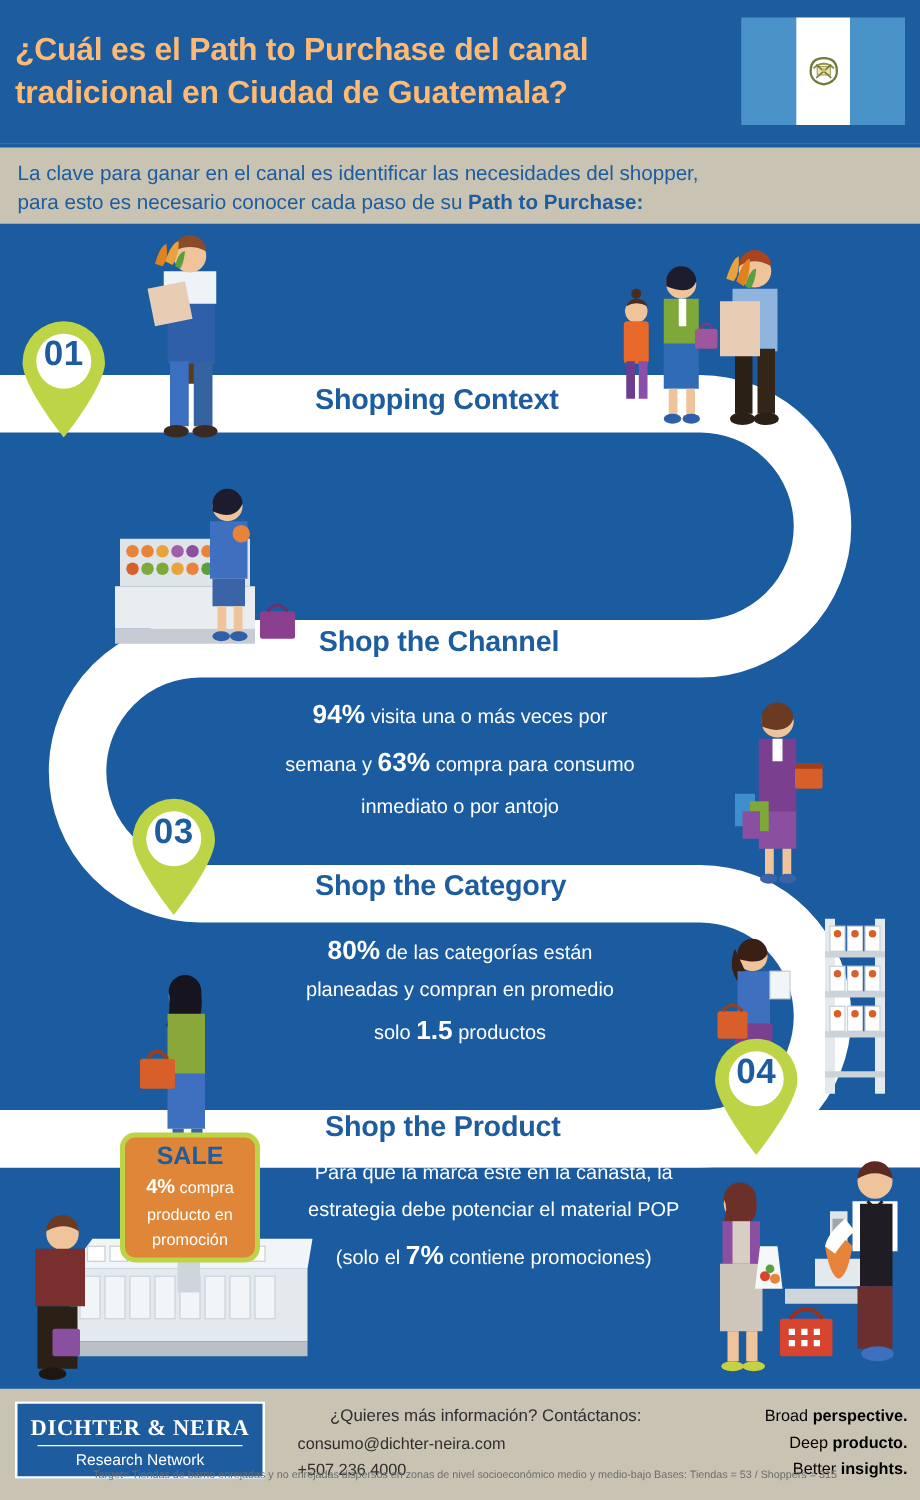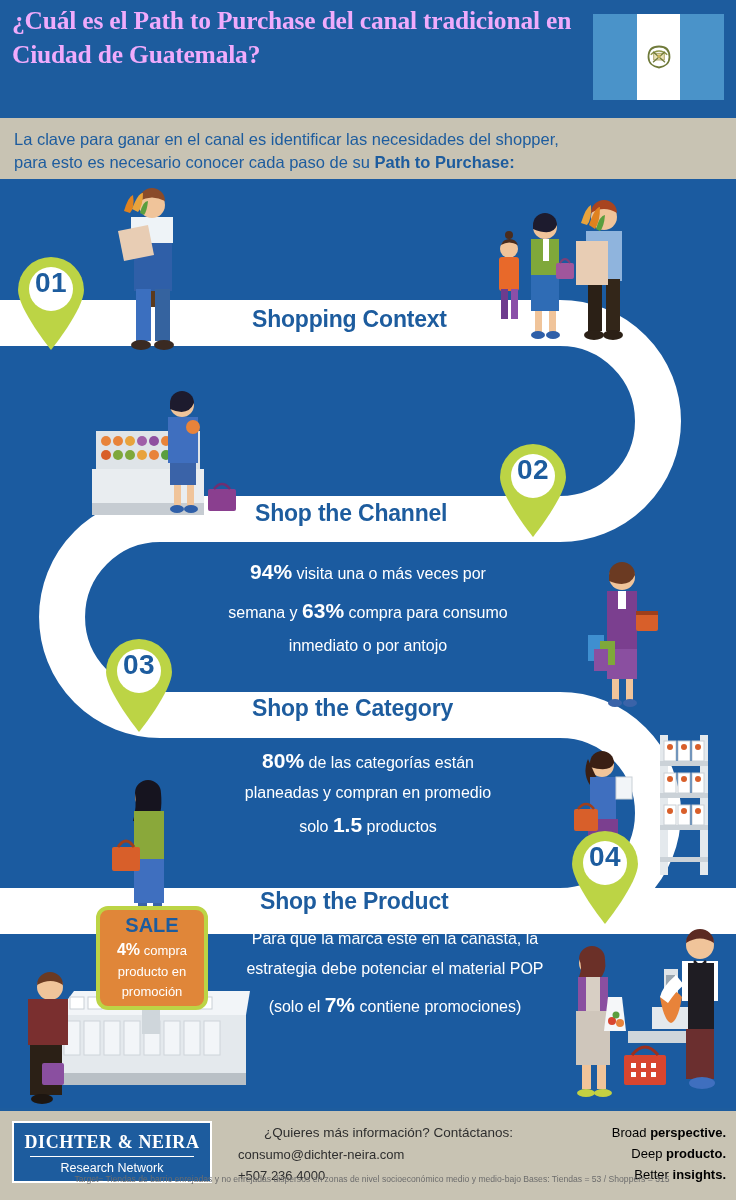--- a/index.html
+++ b/index.html
@@ -2,22 +2,22 @@
 <html><head>
 <meta charset="utf-8">
 <style>
   html,body{margin:0;padding:0;background:#ffffff;}
   body{font-family:"Liberation Sans","DejaVu Sans",sans-serif;}
 
   #page{position:relative;width:736px;height:1200px;overflow:hidden;background:#1b5ba0;}
 
   
   #header{position:absolute;left:0;top:0;width:736px;height:115px;background:#1d5c9e;}
-  #title{position:absolute;left:12px;top:4px;width:560px;color:#f0abfc;font-size:25.5px;
-         font-weight:bold;line-height:1.33;letter-spacing:-.2px;font-family:Liberation Serif, serif;}
+  #title{position:absolute;left:12px;top:24px;width:560px;color:#fdba74;font-size:25.5px;
+         font-weight:bold;line-height:1.33;letter-spacing:-.2px;}
   #flag{position:absolute;left:593px;top:14px;width:131px;height:86px;display:flex;}
   .flag-band{flex:1 1 0;height:100%;}
   .flag-blue{background:#4a93c9;}
   .flag-white{background:#ffffff;position:relative;}
   #crest{position:absolute;left:50%;top:50%;transform:translate(-50%,-50%);width:30px;height:30px;}
 
   
   #subband{position:absolute;left:0;top:115px;width:736px;height:64px;background:#c8c3b3;
            border-top:3px solid #1d5c9e;border-bottom:3px solid #1d5c9e;}
   #subtitle{position:absolute;left:14px;top:10px;width:712px;color:#1d5c9e;font-size:16.5px;
@@ -354,27 +354,20 @@
 
     <div class="pin" style="left:14px;top:76px;">
       <svg viewBox="0 0 74 96" style="position:absolute;left:0;top:0;width:74px;height:96px;">
         <path d="M37 95 C37 95 70 54 70 35 A33 33 0 1 0 4 35 C4 54 37 95 37 95 Z" fill="#bcd445"></path>
         <circle cx="37" cy="34" r="22" fill="#ffffff"></circle>
       </svg>
       <div class="num">01</div>
     </div>
     <div class="step-title" style="left:252px;top:127px;">Shopping Context</div>
 
-    <div class="pin" style="left:496px;top:263px;">
-      <svg viewBox="0 0 74 96" style="position:absolute;left:0;top:0;width:74px;height:96px;">
-        <path d="M37 95 C37 95 70 54 70 35 A33 33 0 1 0 4 35 C4 54 37 95 37 95 Z" fill="#bcd445"></path>
-        <circle cx="37" cy="34" r="22" fill="#ffffff"></circle>
-      </svg>
-      <div class="num">02</div>
-    </div>
     <div class="step-title" style="left:255px;top:321px;">Shop the Channel</div>
     <div class="step-body" style="left:148px;top:374px;width:440px;">
       <b>94%</b><span> visita una o más veces por</span><br>
       <span>semana y </span><b>63%</b><span> compra para consumo</span><br>
       <span>inmediato o por antojo</span>
     </div>
 
     <div class="pin" style="left:102px;top:458px;">
       <svg viewBox="0 0 74 96" style="position:absolute;left:0;top:0;width:74px;height:96px;">
         <path d="M37 95 C37 95 70 54 70 35 A33 33 0 1 0 4 35 C4 54 37 95 37 95 Z" fill="#bcd445"></path>

